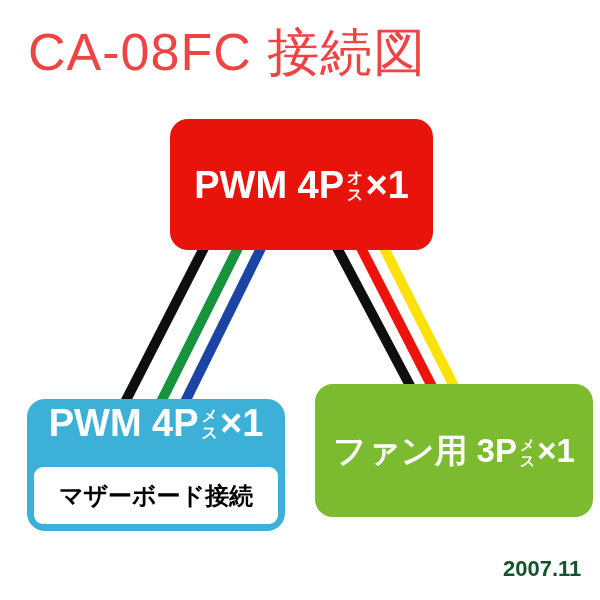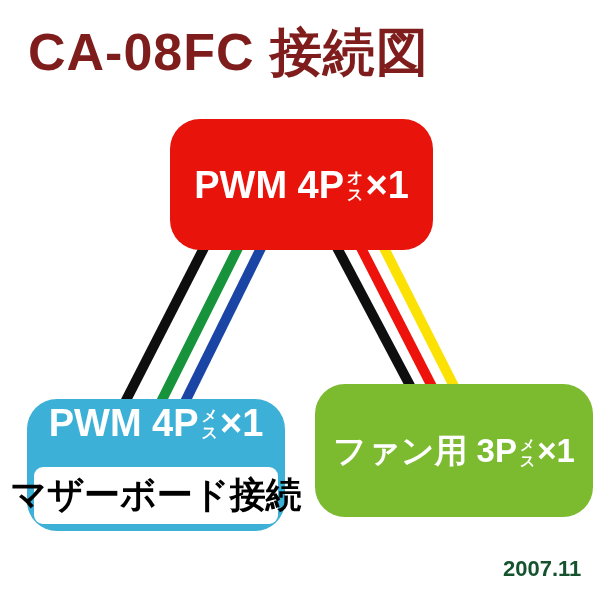--- a/index.html
+++ b/index.html
@@ -7,35 +7,35 @@
     width: 600px; height: 600px;
     background: #ffffff;
     position: relative;
     overflow: hidden;
     font-family: "Liberation Sans", "DejaVu Sans", sans-serif;
   }
   .page-title {
     position: absolute;
     left: 28px; top: 18px;
     font-size: 52px;
-    font-weight: bold;
-    color: #7f1d1d;
+    font-weight: normal;
+    color: #ef4444;
     letter-spacing: 1px;
     white-space: nowrap;
     z-index: 2;
   }
   #wire-canvas {
     position: absolute;
     left: 0; top: 0;
     z-index: 1;
   }
   .label {
     position: absolute;
     z-index: 3;
-    border-radius: 30px;
+    border-radius: 18px;
     display: flex;
     flex-direction: column;
     box-sizing: border-box;
     gap: 20px;
   }
   .label-cpu        { left: 170px; top: 119px; width: 263px; height: 131px; }
   .label-mb         { left:  27px; top: 399px; width: 258px; height: 132px; }
   .label-fc         { left: 315px; top: 384px; width: 278px; height: 133px; }
   .spec {
     flex: 1;
@@ -66,21 +66,21 @@
     margin: 0 7px 7px 7px;
     height: 57px;
     display: flex;
     align-items: center;
     justify-content: center;
     color: #000000;
     font-weight: bold;
     font-size: 30px;
     white-space: nowrap;
   }
-  .label-mb .target { font-size: 36px; }
+  .label-mb .target { font-size: 24px; }
   .footer-date {
     position: absolute;
     left: 503px; top: 556px;
     font-size: 22px;
     font-weight: bold;
     color: #14532d;
     z-index: 2;
     white-space: nowrap;
   }
 </style>

